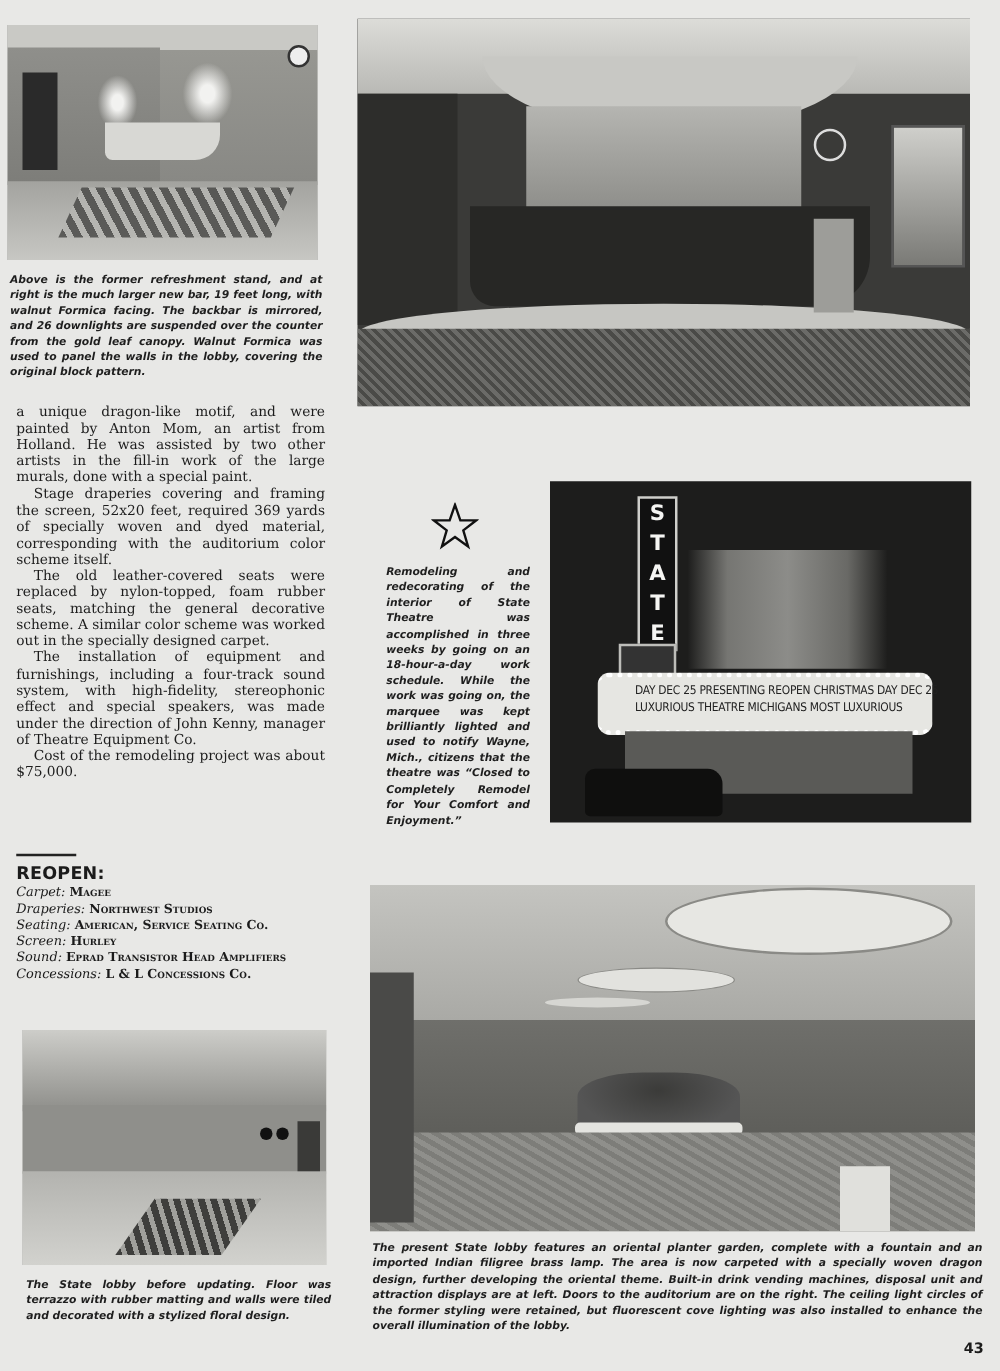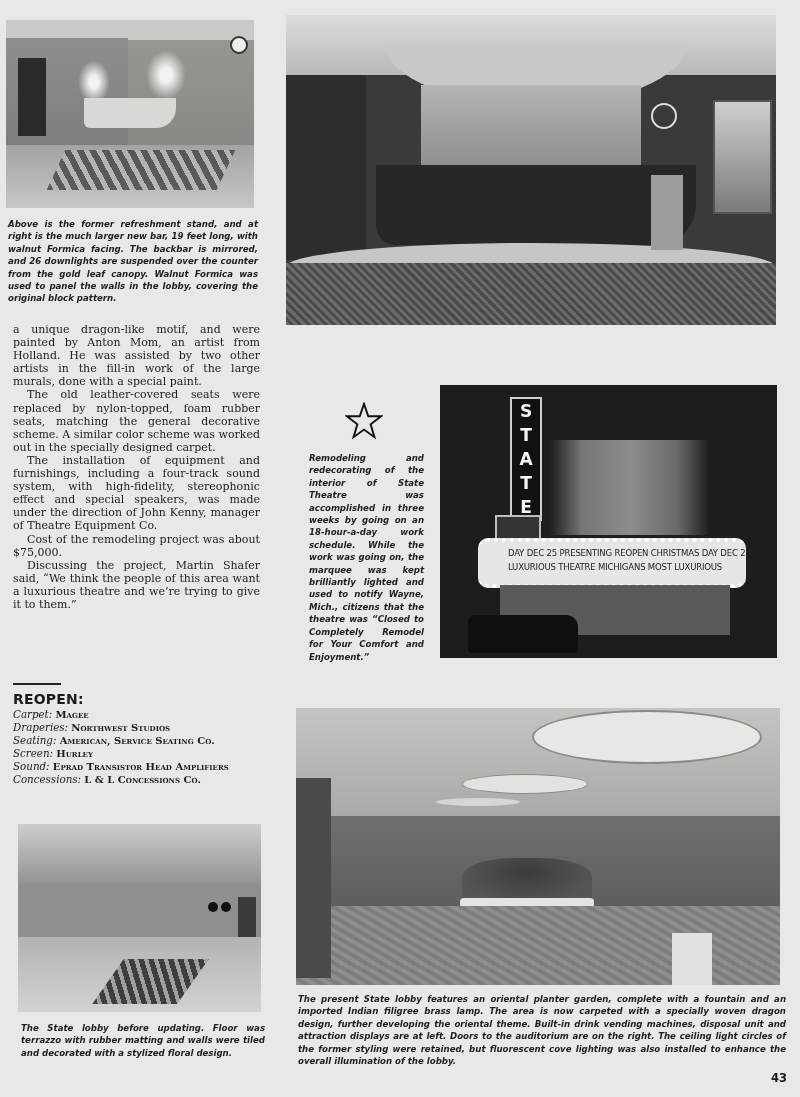--- a/index.html
+++ b/index.html
@@ -120,24 +120,24 @@
     <div class="medal"></div>
     <div class="door"></div>
   <div class="counter"></div>
     <div class="floorLight"></div>
     <div class="carpet"></div>
     <div class="stand"></div>
 </div>
 
 <div class="body-text">
   <p class="cont">a unique dragon-like motif, and were painted by Anton Mom, an artist from Holland. He was assisted by two other artists in the fill-in work of the large murals, done with a special paint.</p>
+  <p>Stage draperies covering and framing the screen, 52x20 feet, required 369 yards of specially woven and dyed material, corresponding with the auditorium color scheme itself.</p>
   <p>The old leather-covered seats were replaced by nylon-topped, foam rubber seats, matching the general decorative scheme. A similar color scheme was worked out in the specially designed carpet.</p>
   <p>The installation of equipment and furnishings, including a four-track sound system, with high-fidelity, stereophonic effect and special speakers, was made under the direction of John Kenny, manager of Theatre Equipment Co.</p>
   <p>Cost of the remodeling project was about $75,000.</p>
-  <p>Discussing the project, Martin Shafer said, “We think the people of this area want a luxurious theatre and we’re trying to give it to them.”</p>
 </div>
 
 <svg class="star" viewBox="0 0 40 40">
   <polygon points="20,2 24.5,15 38,15 27,23.5 31,37 20,29 9,37 13,23.5 2,15 15.5,15" fill="none" stroke="#111" stroke-width="2"></polygon>
 </svg>
 
 <div class="cap" style="left:309px; top:452px; width:115px;">Remodeling and redecorating of the interior of State Theatre was accomplished in three weeks by going on an 18-hour-a-day work schedule. While the work was going on, the marquee was kept brilliantly lighted and used to notify Wayne, Mich., citizens that the theatre was “Closed to Completely Remodel for Your Comfort and Enjoyment.”</div>
 
 <div class="photo" id="p3">
   <div class="glow"></div>

